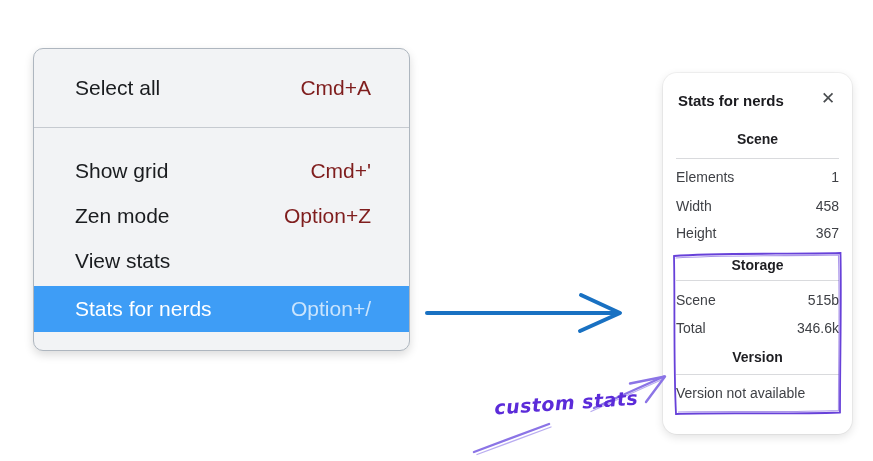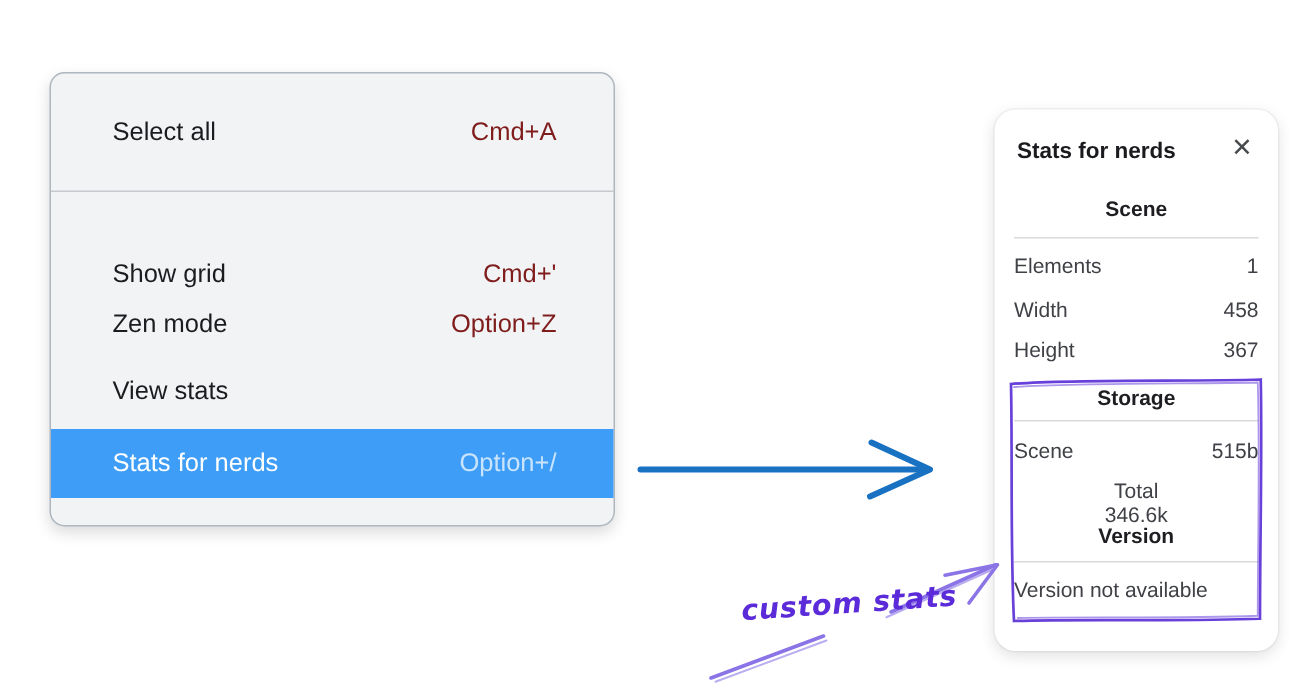--- a/index.html
+++ b/index.html
@@ -24,21 +24,21 @@
     box-sizing: border-box;
   }
   .menu-item {
     position: absolute;
     left: 0; right: 0;
     height: 44px;
     display: flex;
     align-items: center;
     justify-content: space-between;
     padding: 0 38px 0 41px;
-    font-size: 17px;
+    font-size: 21px;
     color: #1a1c1f;
     cursor: default;
   }
   .menu-item .shortcut { color: #7f1d1d; }
   .menu-item.selected {
     background: #3e9df6;
     color: #ffffff;
   }
   .menu-item.selected .shortcut { color: rgba(255,255,255,0.72); }
   .menu-separator {
@@ -132,21 +132,21 @@
 <body>
 
 <div class="canvas">
 
   <div class="context-menu">
     <div class="menu-item" style="top:15px;height:48px;">
       <span>Select all</span>
       <span class="shortcut">Cmd+A</span>
     </div>
     <div class="menu-separator"></div>
-    <div class="menu-item" style="top:100px;align-items:flex-end;">
+    <div class="menu-item" style="top:100px;">
       <span>Show grid</span>
       <span class="shortcut">Cmd+'</span>
     </div>
     <div class="menu-item" style="top:145px;">
       <span>Zen mode</span>
       <span class="shortcut">Option+Z</span>
     </div>
     <div class="menu-item" style="top:190px;">
       <span>View stats</span>
     </div>
@@ -174,21 +174,21 @@
       <span>Height</span>
       <span>367</span>
     </div>
 
     <div class="section-heading" style="top:184px;">Storage</div>
     <div class="panel-hr" style="top:207px;"></div>
     <div class="stat-row" style="top:218px;">
       <span>Scene</span>
       <span>515b</span>
     </div>
-    <div class="stat-row" style="top:246px;flex-direction:column;">
+    <div class="stat-row" style="top:246px;">
       <span>Total</span>
       <span>346.6k</span>
     </div>
 
     <div class="section-heading" style="top:276px;">Version</div>
     <div class="panel-hr" style="top:301px;"></div>
     <div class="panel-note" style="top:311px;">Version not available</div>
   </div>
 
   <svg class="overlay-svg" viewBox="0 0 873 461">

